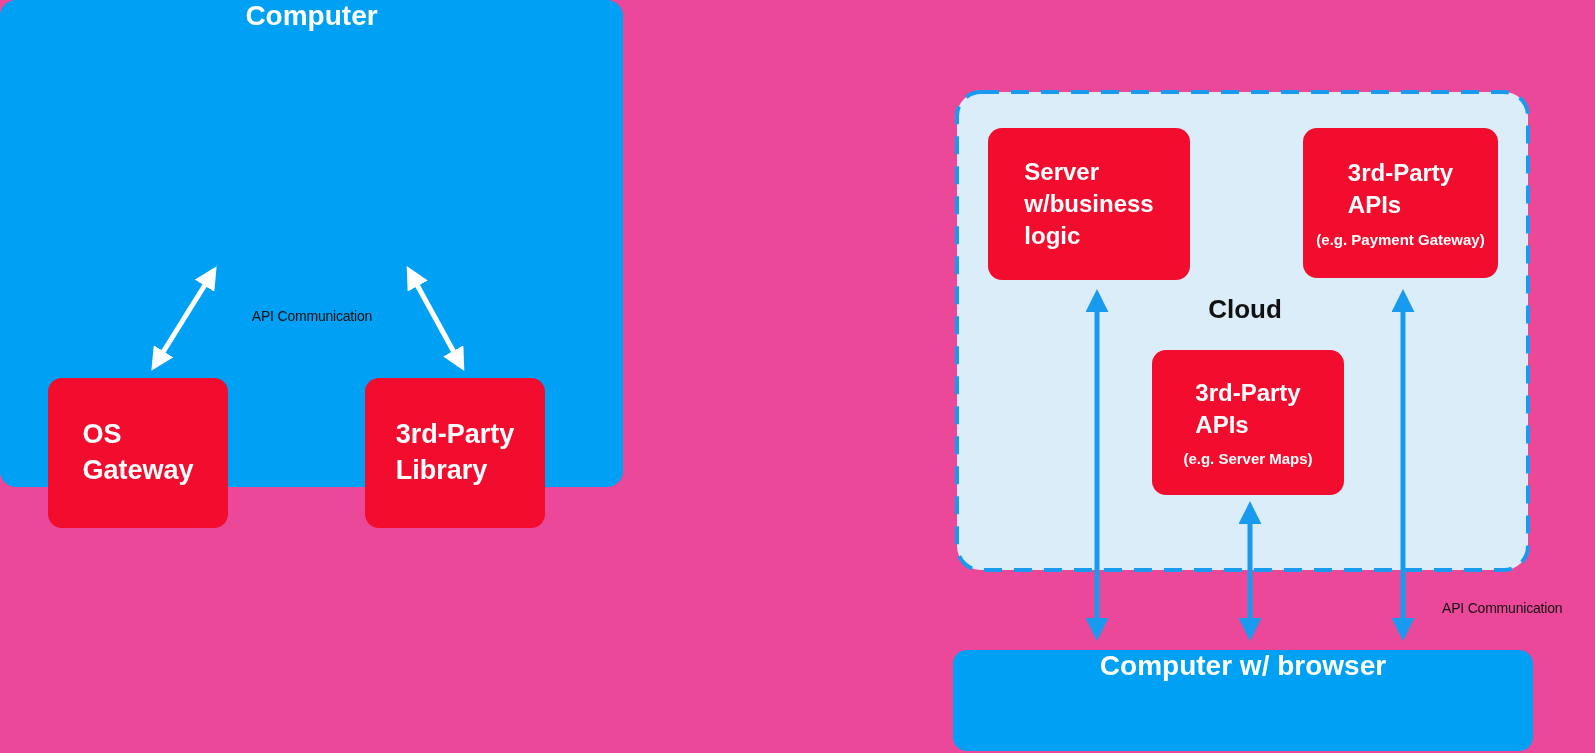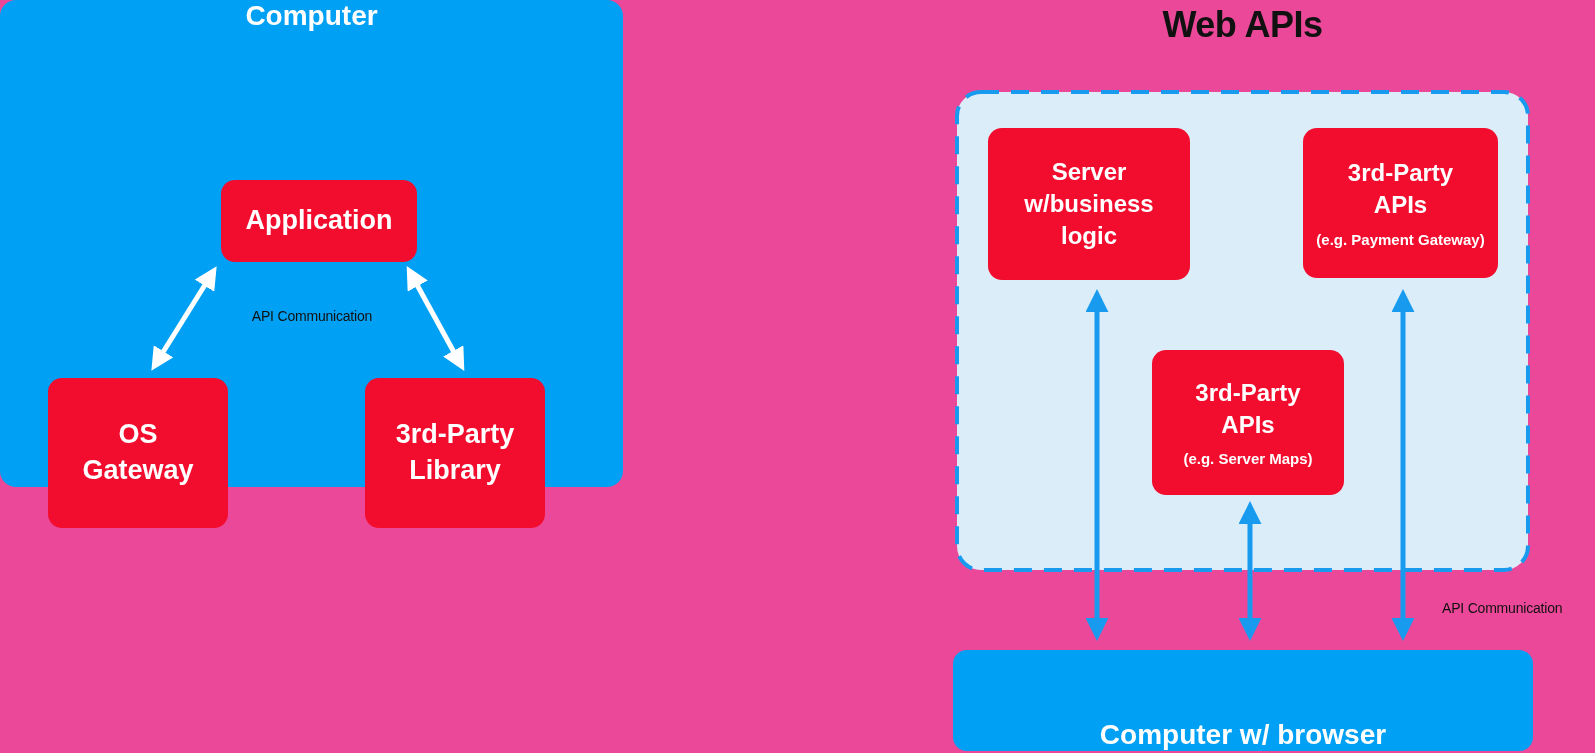--- a/index.html
+++ b/index.html
@@ -22,21 +22,21 @@
     border-radius:16px;
   }
   .container-label{
     left:0;top:112;width:623px;text-align:center;
     font-size:28px;font-weight:700;color:var(--c-white,#fff);
   }
   .red-box{
     background:var(--c-red,#F20D2E);
     border-radius:14px;
     display:flex;flex-direction:column;align-items:center;justify-content:center;
-    color:var(--c-white,#fff);font-weight:700;text-align:center;
+    color:var(--c-white,#fff);font-weight:700;
   }
   .red-box .main{font-size:27px;line-height:1.32;white-space:pre-line;}
   .red-box .sub{font-size:15px;line-height:1.2;margin-top:10px;white-space:pre-line;}
   .app-box{left:221px;top:180px;width:196px;height:82px;}
   .os-box{left:48px;top:378px;width:180px;height:150px;}
   .lib-box{left:365px;top:378px;width:180px;height:150px;}
   .caption{
     font-size:14px;font-weight:400;color:var(--c-ink,#111);
     letter-spacing:-0.2px;white-space:nowrap;
   }
@@ -51,21 +51,21 @@
   .server-box{left:988px;top:128px;width:202px;height:152px;}
   .server-box .main{font-size:24px;}
   .payment-box{left:1303px;top:128px;width:195px;height:150px;}
   .payment-box .main{font-size:24px;}
   .maps-box{left:1152px;top:350px;width:192px;height:145px;}
   .maps-box .main{font-size:24px;}
   .caption-right{left:1442px;top:600px;text-align:left;}
   .browser-box{
     left:953px;top:650px;width:580px;height:101px;
     background:var(--c-azure,#00A0F4);border-radius:14px;
-    display:flex;align-items:flex-end;justify-content:center;
+    display:flex;align-items:flex-start;justify-content:center;
     font-size:28px;font-weight:700;color:var(--c-white,#fff);
   }
   
   .layer{left:0;top:0;width:1595px;height:753px;pointer-events:none;}
   .cloud-rect{
     fill:var(--c-cloud-fill,#DCEDFA);
     stroke:var(--c-arrow,#189BEF);
     stroke-width:4;
     stroke-dasharray:18 12;
   }
@@ -81,36 +81,33 @@
 
   <svg class="abs layer" viewBox="0 0 1595 753" width="1595" height="753" aria-hidden="true">
     <rect class="cloud-rect" x="957" y="92" width="571" height="478" rx="24" ry="24"></rect>
   </svg>
 
   <div class="abs diagram-title trad-title" style="white-space: pre-line;">Traditional APIs</div>
 
   <div class="abs computer-box"></div>
   <div class="abs container-label" style="white-space: pre-line;">Computer</div>
 
-  <div class="abs red-box app-box">
-    <div class="main" style="white-space: pre-line;">Application</div>
-  </div>
   <div class="abs red-box os-box">
     <div class="main" style="white-space: pre-line;">OS
 Gateway</div>
   </div>
   <div class="abs red-box lib-box">
     <div class="main" style="white-space: pre-line;">3rd-Party
 Library</div>
   </div>
 
   <div class="abs caption caption-left" style="white-space: pre-line;">API Communication</div>
 
-  <div class="abs diagram-title web-title" style="white-space: pre-line;">Web APIs</div>
 
+  <div class="abs cloud-label" style="white-space: pre-line;">Cloud</div>
 
   <div class="abs red-box server-box">
     <div class="main" style="white-space: pre-line;">Server
 w/business
 logic</div>
   </div>
 
   <div class="abs red-box payment-box">
     <div class="main" style="white-space: pre-line;">3rd-Party
 APIs</div>

